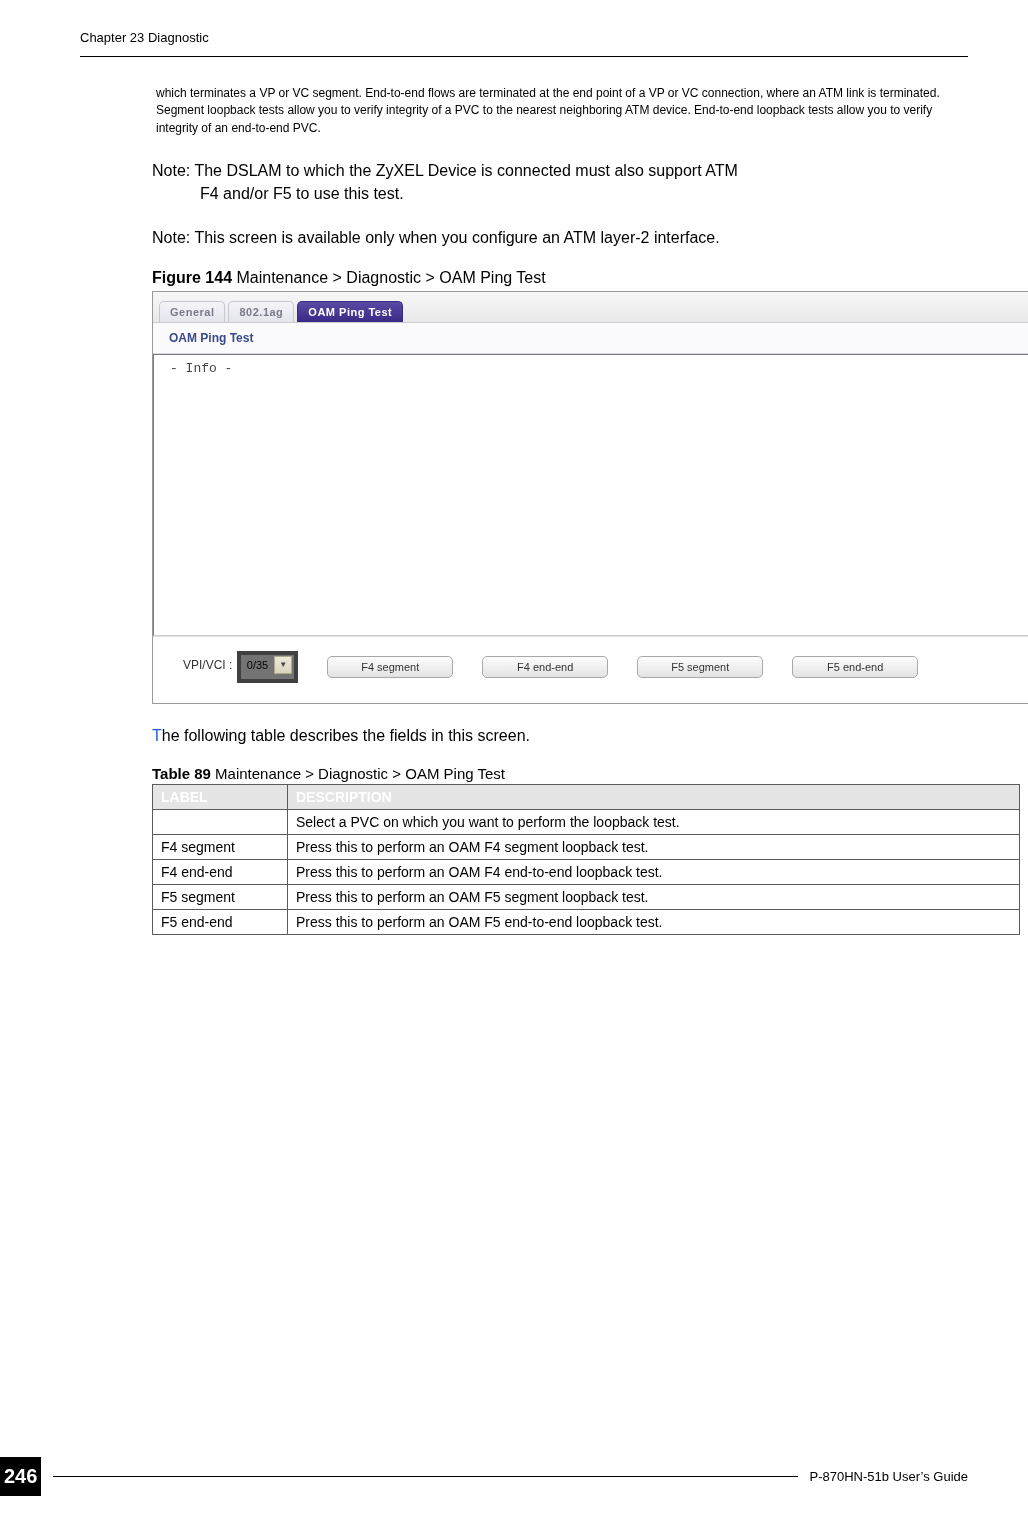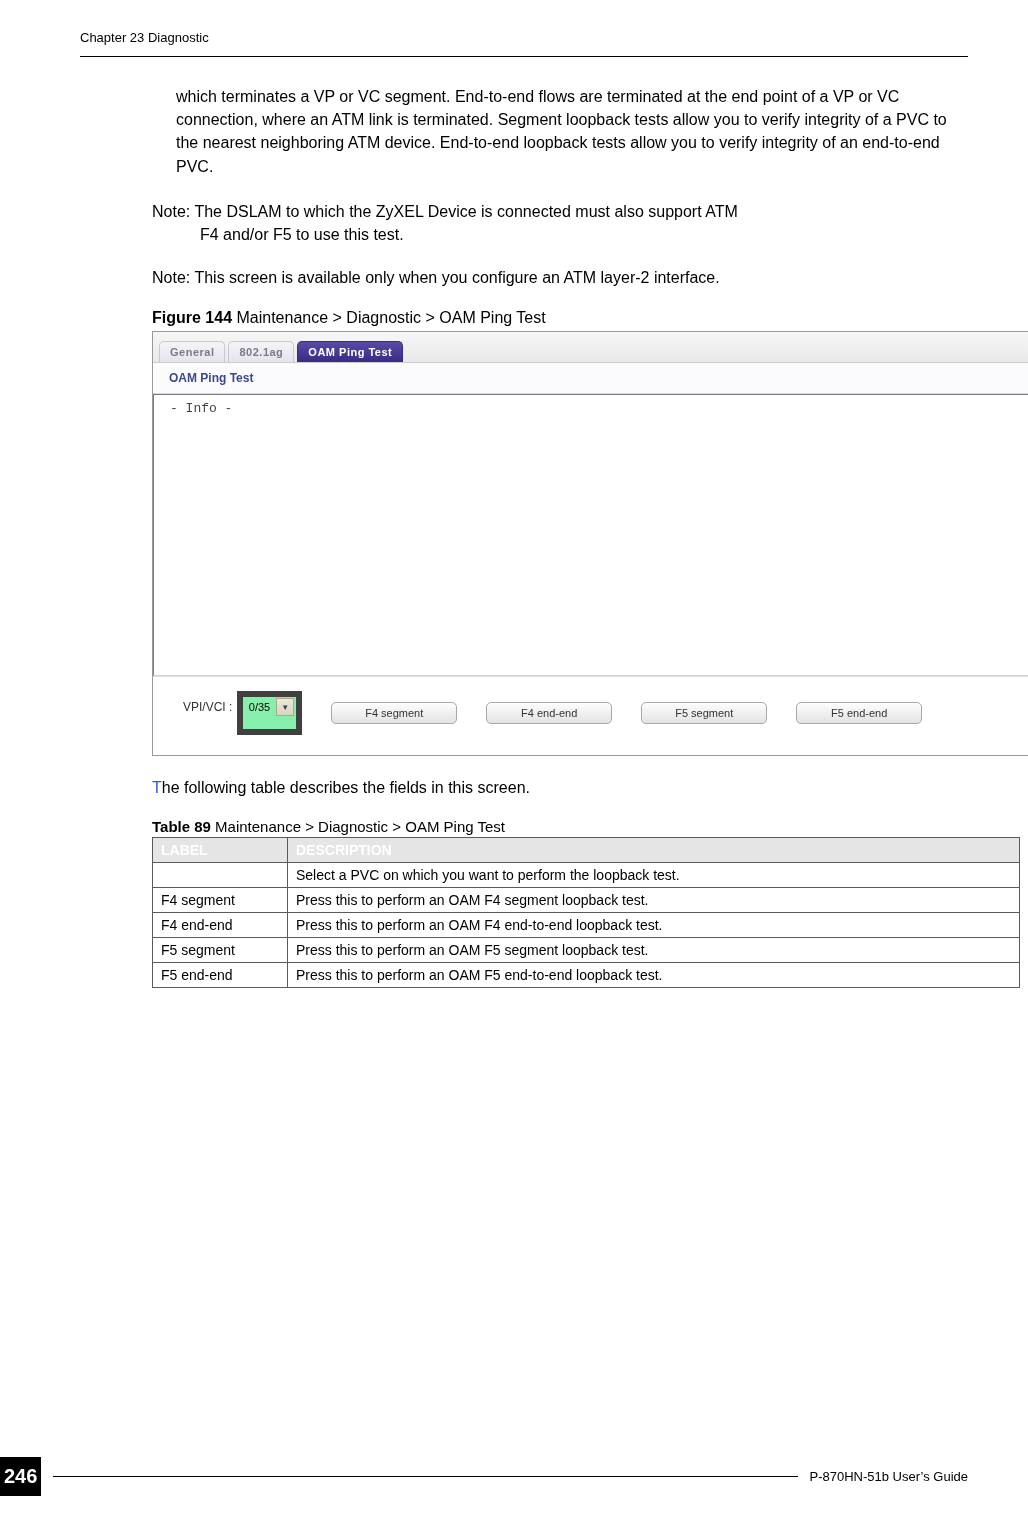--- a/index.html
+++ b/index.html
@@ -18,23 +18,23 @@
   }
   .running-head {
     display: flex;
     justify-content: space-between;
     font-size: 13px;
     border-bottom: 1.5px solid #000;
     padding-bottom: 11px;
     margin-bottom: 28px;
   }
   .body-text {
-    font-size: 16px;
+    font-size: 12px;
     line-height: 1.45;
-    margin-left: 96px;
+    margin-left: 76px;
     margin-bottom: 22px;
   }
   .note {
     font-size: 16px;
     line-height: 1.45;
     margin-left: 72px;
     margin-bottom: 20px;
   }
   .note .note-label { display:inline; }
   .note-indent { padding-left: 48px; display:block; }
@@ -125,25 +125,25 @@
     gap: 29px;
     border-top: 1px solid #e0e0e0;
   }
   .ss-label {
     font-size: 12px;
     color: #333;
   }
   .ss-select {
     display: inline-flex;
     align-items: center;
-    border: 6px solid #404040;
-    background: #86efac;
+    border: 4px solid #404040;
+    background: #737373;
     height: 20px;
     font-size: 11px;
-    padding: 0 2px 12px 6px;
+    padding: 0 2px 4px 6px;
   }
   .ss-select .caret {
     width: 16px; height: 16px;
     background: linear-gradient(#ece9d8,#d8d4c0);
     border: 1px solid #aca88e;
     margin-left: 6px;
     display:flex;align-items:center;justify-content:center;
     font-size:8px;color:#444;
   }
   .ss-button {

